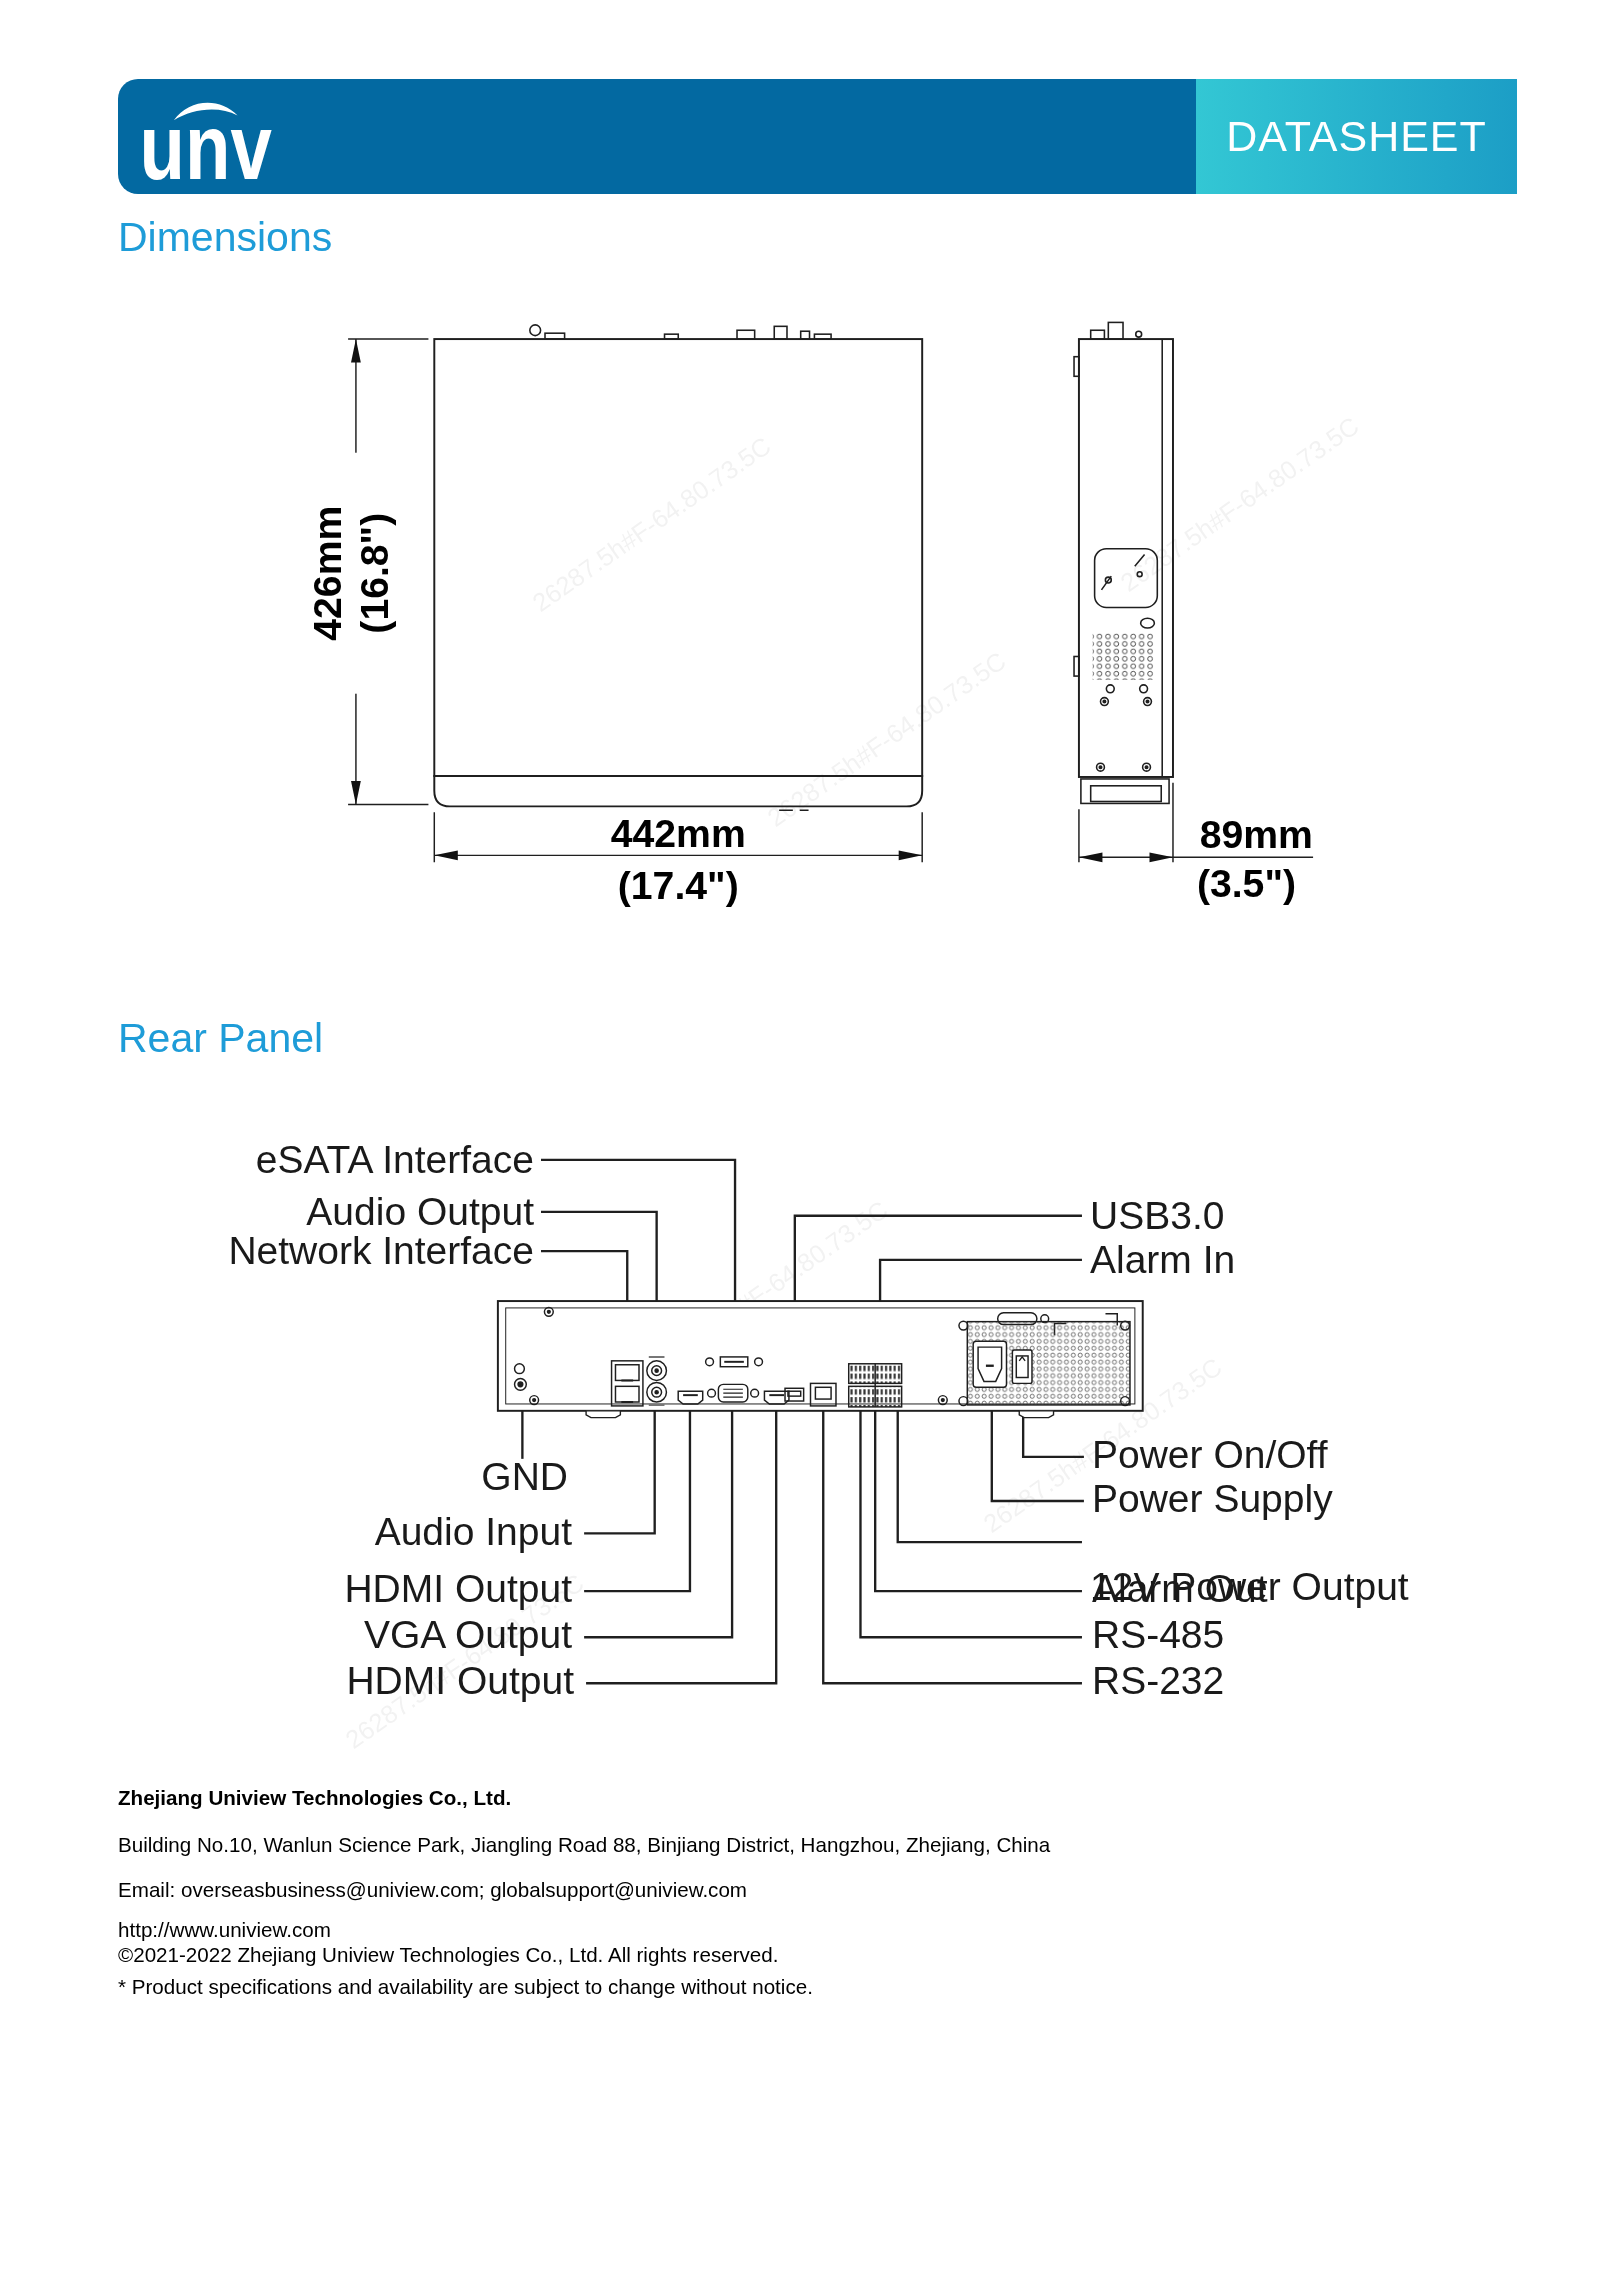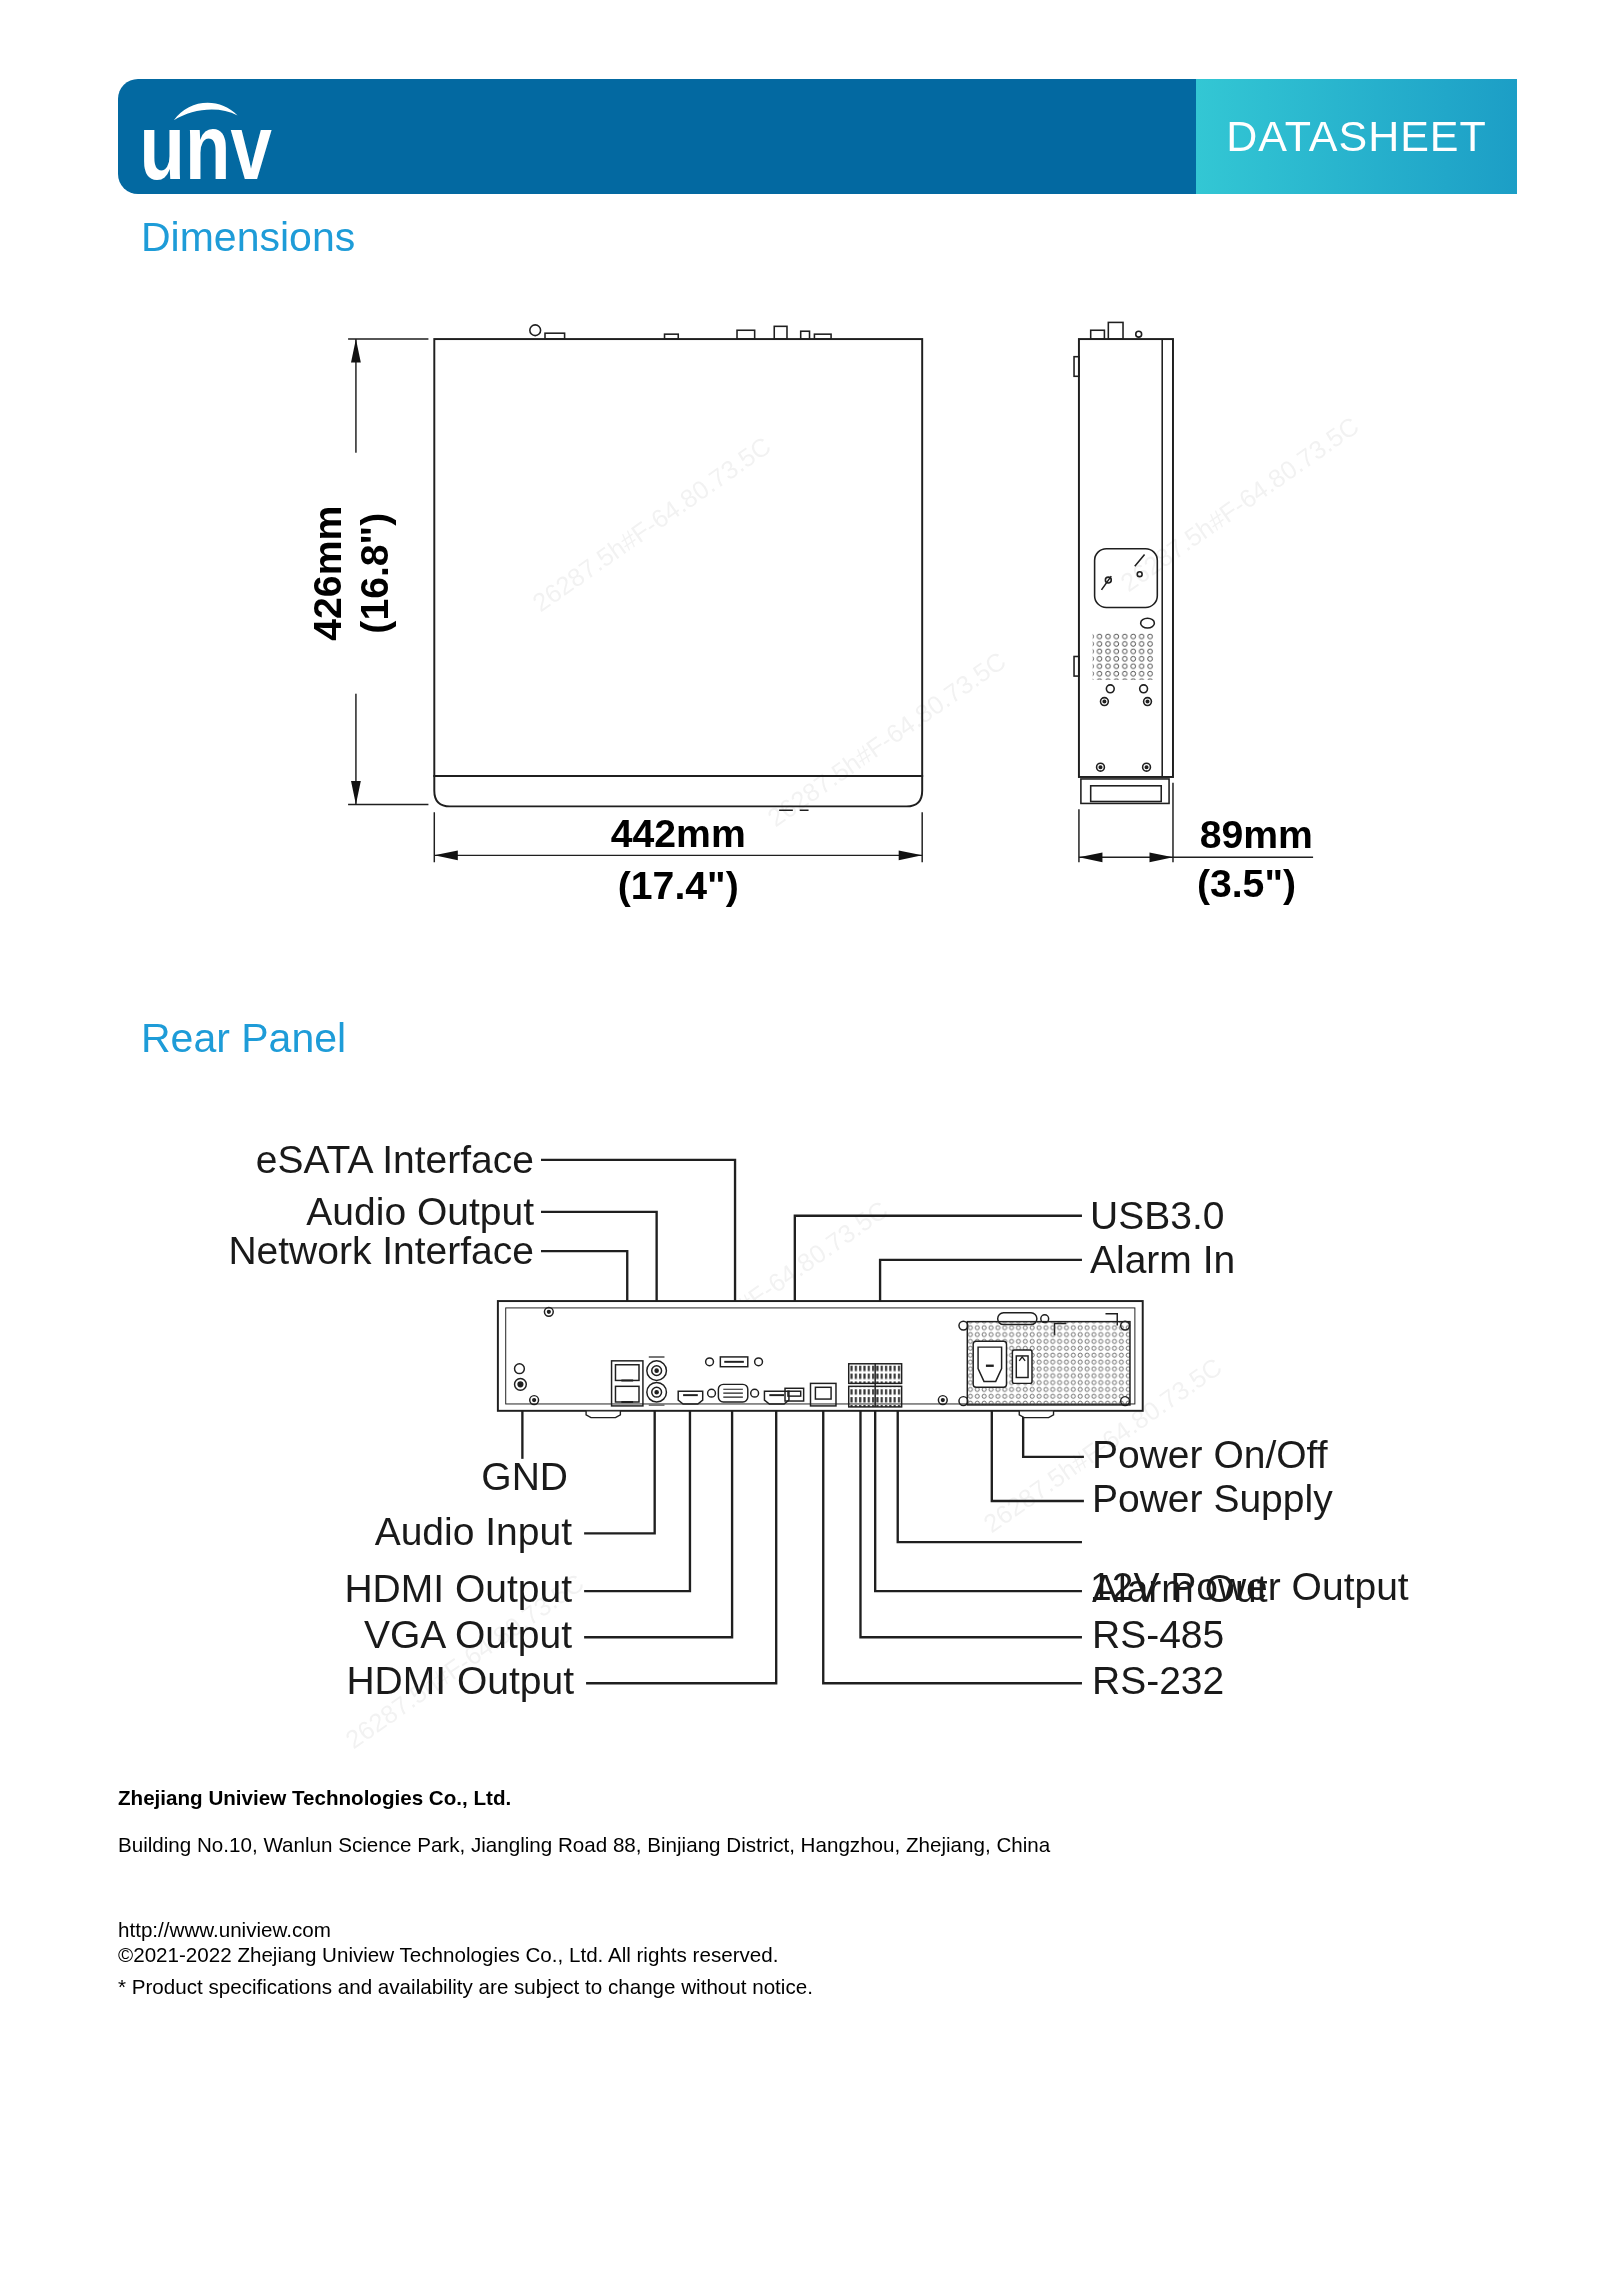--- a/index.html
+++ b/index.html
@@ -3,21 +3,21 @@
 <meta charset="utf-8">
 <style>
   html,body{margin:0;padding:0;background:#888;}
   .page{position:relative;width:1621px;height:2293px;background:#ffffff;
         font-family:"Liberation Sans", sans-serif;overflow:hidden;margin:0 auto;}
   .band{position:absolute;left:118px;top:79px;width:1390px;height:115px;background:#0369a1;border-radius:20px;}
   .ds-box{position:absolute;left:1078px;top:0;width:321px;height:115px;
           background:linear-gradient(90deg,#33C7D4 0%,#1C9EC6 100%);
           display:flex;align-items:center;justify-content:center;}
   .ds-box span{color:#fff;font-size:43px;letter-spacing:1px;}
-  .h-blue{position:absolute;left:118px;color:#1E9CD8;font-size:41px;font-weight:400;margin-left:23px;}
+  .h-blue{position:absolute;left:118px;color:#1E9CD8;font-size:41px;font-weight:400;}
   .lbl{position:absolute;color:#1a1a1a;font-size:39px;line-height:43px;white-space:nowrap;}
   .lbl.r{text-align:right;}
   svg{position:absolute;left:0;}
   svg text{font-family:"Liberation Sans", sans-serif;}
   .dimtxt{font-size:40px;font-weight:bold;fill:#000;}
   .footer{position:absolute;left:118px;color:#000;font-size:20.6px;white-space:nowrap;}
   .wm{position:absolute;color:rgba(40,40,40,0.06);font-size:25.5px;transform:rotate(-35deg);
       white-space:nowrap;pointer-events:none;}
 </style>
 </head>
@@ -266,18 +266,19 @@
 
   <div class="lbl" style="left:1092px;top:1433px;">Power On/Off</div>
   <div class="lbl" style="left:1092px;top:1477px;">Power Supply</div>
   <div class="lbl" style="left:1090px;top:1518px;margin-top:47px;">12V Power Output</div>
   <div class="lbl" style="left:1092px;top:1567px;">Alarm Out</div>
   <div class="lbl" style="left:1092px;top:1613px;">RS-485</div>
   <div class="lbl" style="left:1092px;top:1659px;">RS-232</div>
 
   <div class="footer" style="top:1786px;font-weight:bold;">Zhejiang Uniview Technologies Co., Ltd.</div>
   <div class="footer" style="top:1833px;">Building No.10, Wanlun Science Park, Jiangling Road 88, Binjiang District, Hangzhou, Zhejiang, China</div>
+  <div class="footer" style="top:1878px;">Email: overseasbusiness@uniview.com; globalsupport@uniview.com</div>
   <div class="footer" style="top:1910px;margin-top:8px;">http://www.uniview.com</div>
   <div class="footer" style="top:1943px;">©2021-2022 Zhejiang Uniview Technologies Co., Ltd. All rights reserved.</div>
   <div class="footer" style="top:1975px;">*  Product specifications and availability are subject to change without notice.</div>
 
 </div>
 
 
 </body></html>

